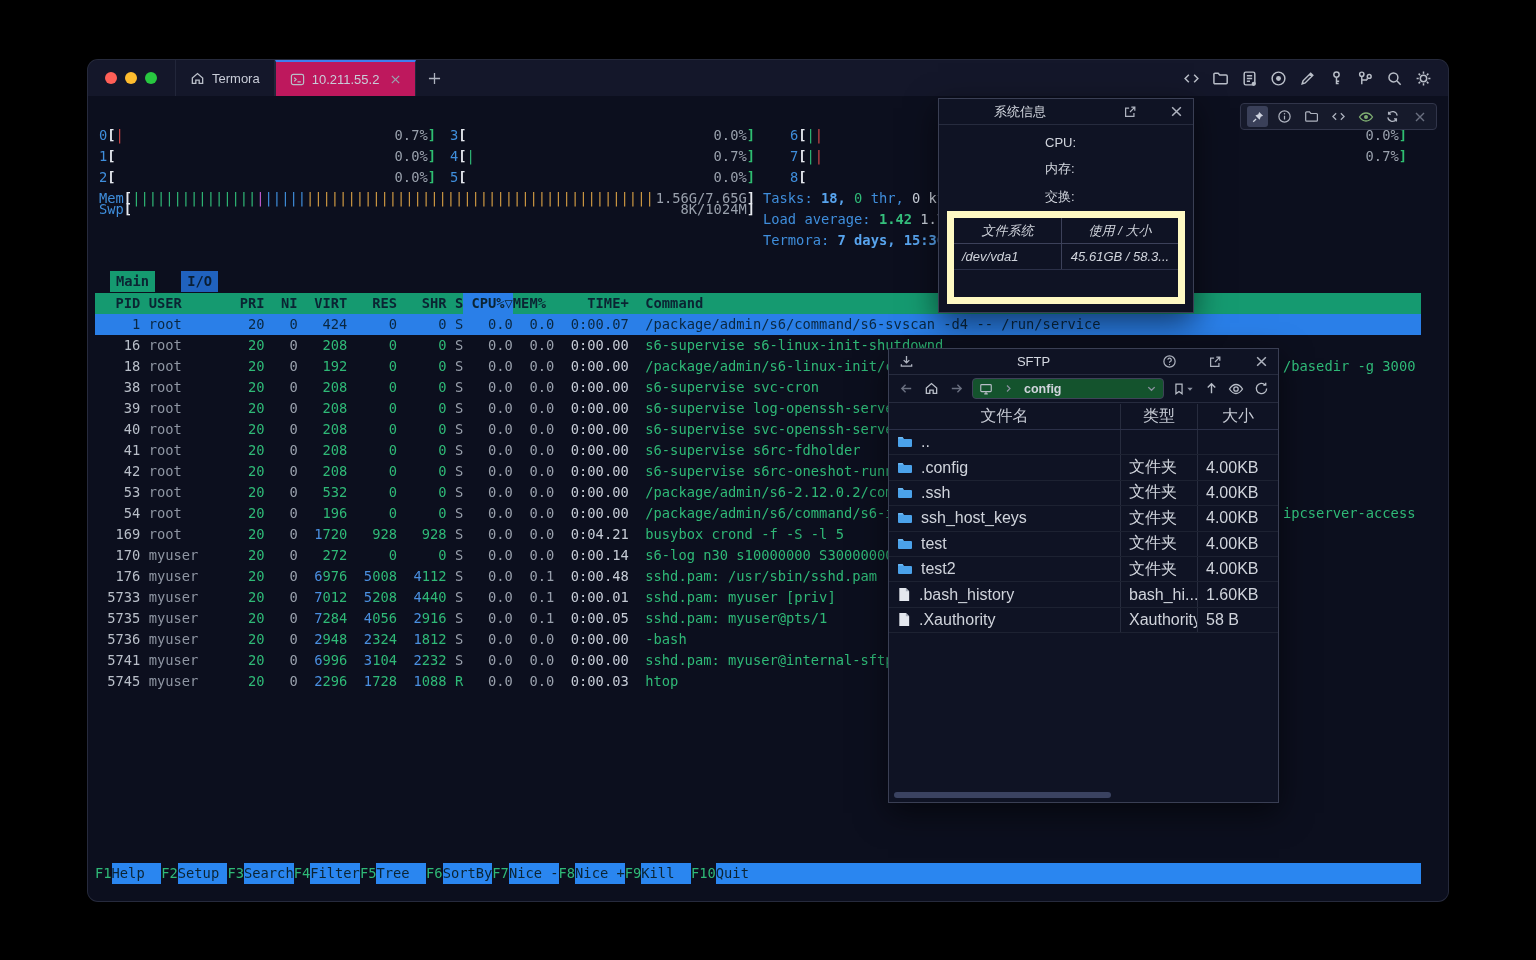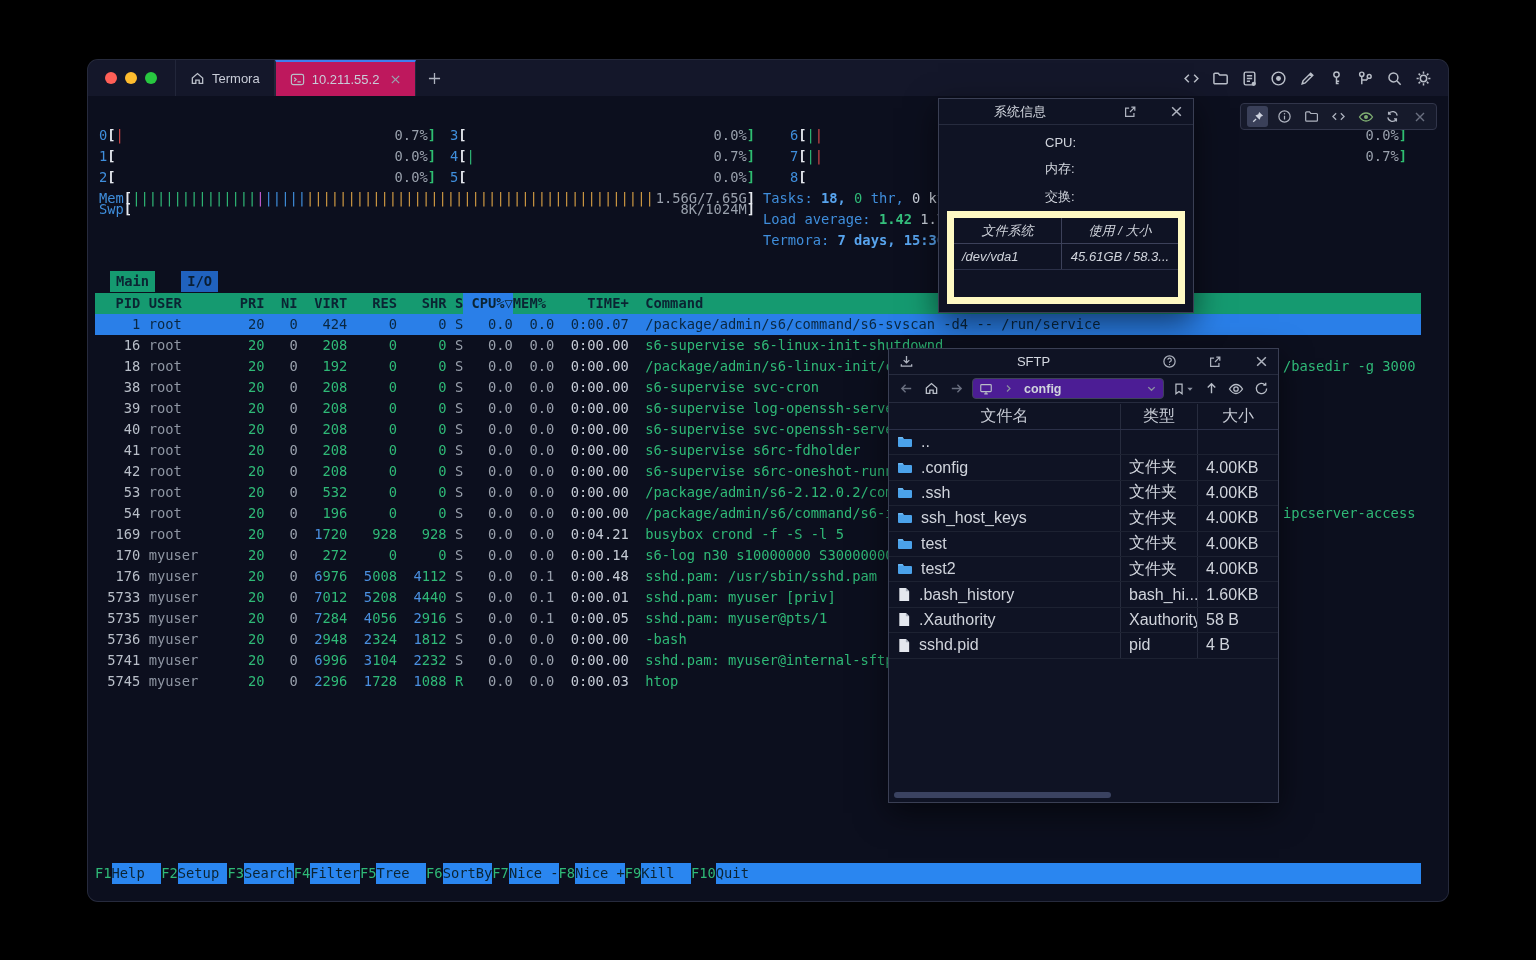--- a/index.html
+++ b/index.html
@@ -70,21 +70,21 @@
   .si-val{position:absolute;left:0;right:0;top:0;bottom:0;display:flex;align-items:center;justify-content:center;font-size:12px;color:#e2e6ee;}
   .si-table{position:absolute;left:8px;right:8px;top:112px;bottom:8px;border:7px solid #fef9c3;font-size:13px;font-style:italic;}
   .si-thead{display:flex;height:26px;border-bottom:1px solid #3c415a;}
   .si-trow{display:flex;height:26px;border-bottom:1px solid #2b3048;}
   .si-c1{width:108px;display:flex;align-items:center;justify-content:center;border-right:1px solid #3c415a;}
   .si-c2{flex:1;display:flex;align-items:center;justify-content:center;}
   .si-trow .si-c1{justify-content:flex-start;padding-left:8px;}
   
   .sftp-toolbar{height:28px;display:flex;align-items:center;padding:0 8px;gap:7px;border-bottom:1px solid #262b3e;}
   .nav-ic{width:18px;height:18px;display:flex;align-items:center;justify-content:center;}
-  .pathbox{flex:1;height:21px;border:1px solid #3e4358;border-radius:4px;background:#4c1d95;display:flex;align-items:center;padding:0 6px;gap:11px;font-size:12.5px;color:#d0d4dc;}
+  .pathbox{flex:1;height:21px;border:1px solid #3e4358;border-radius:4px;background:#14532d;display:flex;align-items:center;padding:0 6px;gap:11px;font-size:12.5px;color:#d0d4dc;}
   .pathbox .grow{flex:1}
   .sftp-table{position:absolute;left:0;right:0;top:55px;bottom:14px;font-size:16px;overflow:hidden;}
   .f-hdr{display:flex;height:26px;border-bottom:1px solid #2b3048;color:#c6cad4;}
   .f-hc{display:flex;align-items:center;justify-content:center;border-right:1px solid #272c3e;}
   .f-hc:last-child{border-right:none}
   .f-row{display:flex;height:25.4px;border-bottom:1px solid #1d2232;}
   .f-c{display:flex;align-items:center;border-right:1px solid #272c3e;padding:0 8px;overflow:hidden;white-space:nowrap;}
   .f-c:last-child{border-right:none}
   .w-name{width:232px}.w-type{width:77px}.w-size{flex:1}
   .ficon{margin-right:8px;flex:0 0 auto;}
@@ -484,33 +484,20 @@
                 <svg width="14" height="15" viewBox="0 0 14 16">
                   <path d="M2 1 H9 L12.5 4.5 V15 H2 Z" fill="#e4e7ee"></path>
                   <path d="M9 1 L12.5 4.5 H9 Z" fill="#aab0bd"></path>
                 </svg>
               </span>
               <span>.Xauthority</span>
             </span>
             <span class="f-c w-type">Xauthority</span>
             <span class="f-c w-size">58 B</span>
           </div>
-          <div class="f-row">
-            <span class="f-c w-name">
-              <span class="ficon">
-                <svg width="14" height="15" viewBox="0 0 14 16">
-                  <path d="M2 1 H9 L12.5 4.5 V15 H2 Z" fill="#e4e7ee"></path>
-                  <path d="M9 1 L12.5 4.5 H9 Z" fill="#aab0bd"></path>
-                </svg>
-              </span>
-              <span>sshd.pid</span>
-            </span>
-            <span class="f-c w-type">pid</span>
-            <span class="f-c w-size">4 B</span>
-          </div>
         </div>
     </div>
     <div class="sftp-scroll">
         <div class="sftp-thumb"></div>
       </div>
   </div>
 
   <div class="otoolbar">
     <span class="oic active">
         <svg width="14" height="14" viewBox="0 0 16 16">

